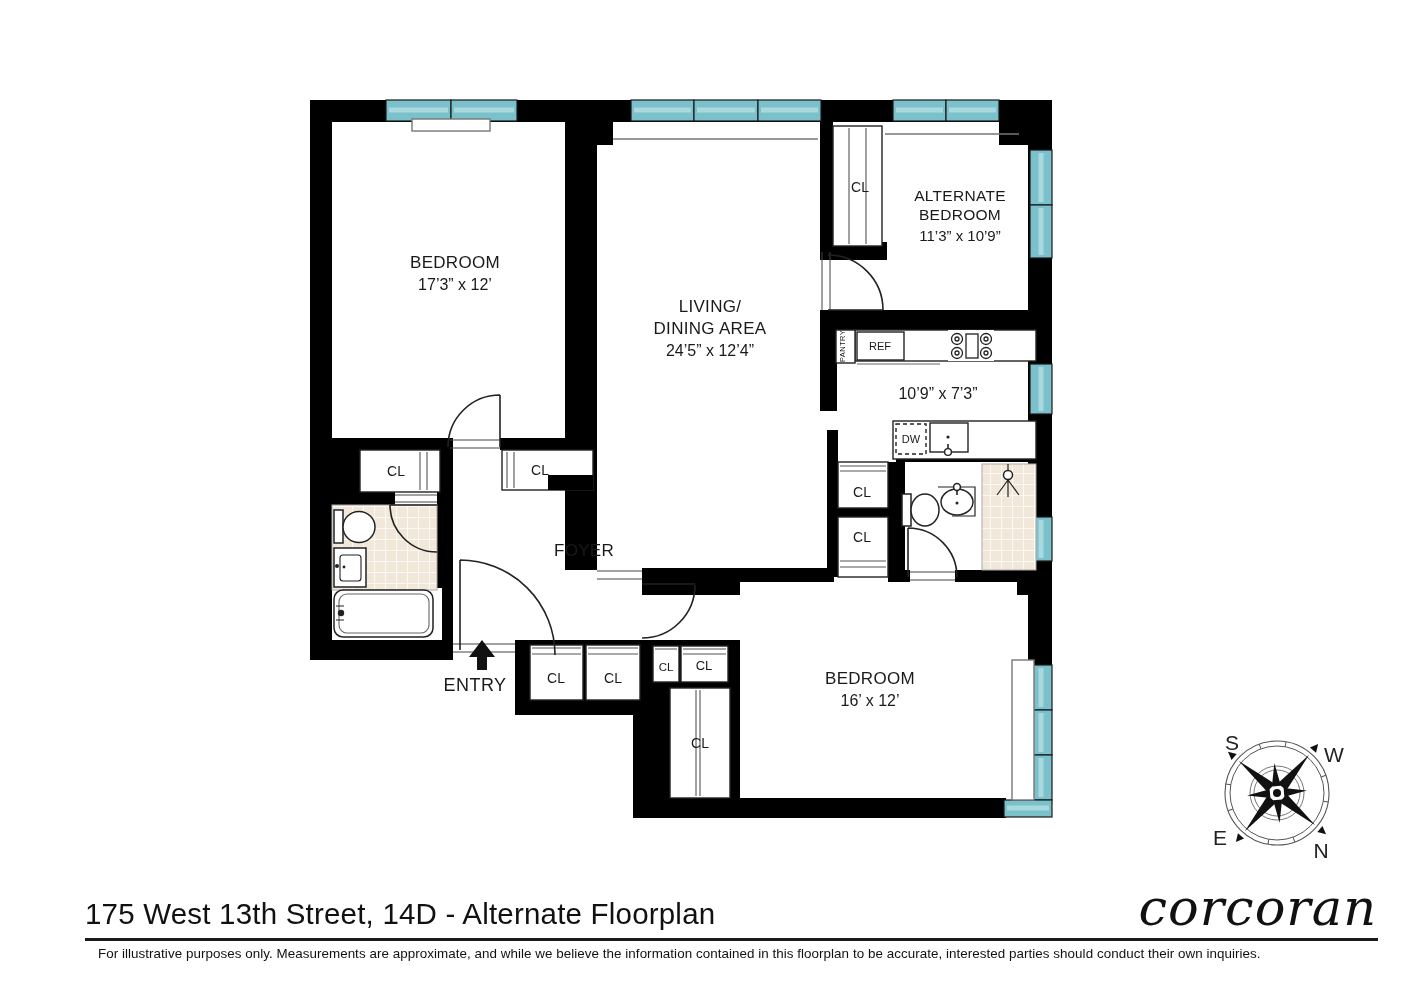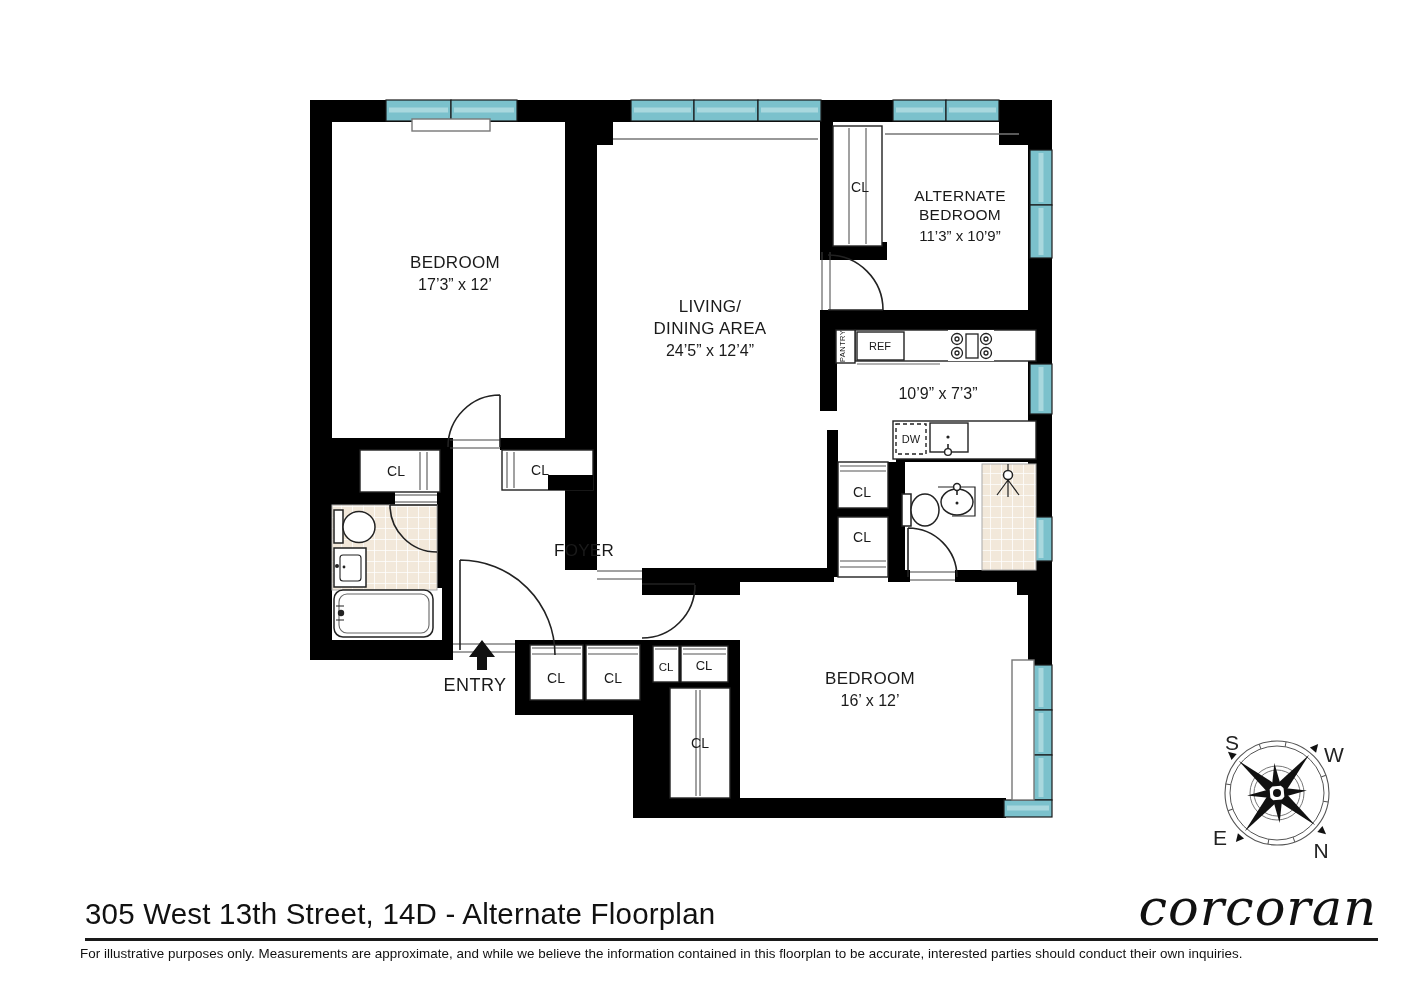--- a/index.html
+++ b/index.html
@@ -10,21 +10,21 @@
   .dims{font-size:16px;}
   .cl{font-size:14px;}
   .cl-sm{font-size:11.5px;}
   .appl{font-size:11px;}
   .pantry{font-size:7.5px;letter-spacing:.4px;}
   .entry{font-size:18px;letter-spacing:.5px;}
   .compass-letter{font-size:21px;fill:#222;}
   #title-block{position:absolute;left:85px;top:897px;width:1293px;}
   #plan-title{font-size:29.5px;font-weight:500;color:#111;letter-spacing:.2px;}
   #rule{position:absolute;left:85px;top:938px;width:1293px;height:2.5px;background:#1a1a1a;}
-  #disclaimer{position:absolute;left:80px;top:946px;width:1300px;font-size:13.4px;font-weight:500;
+  #disclaimer{position:absolute;left:98px;top:946px;width:1300px;font-size:13.4px;font-weight:500;
               color:#111;letter-spacing:.05px;white-space:nowrap;}
   #brand{position:absolute;right:37px;top:878px;font-family:"DejaVu Serif",serif;
          font-style:italic;font-size:51px;color:#111;letter-spacing:1px;text-align:center;}
 </style>
 </head>
 <body>
 
 <div id="stage">
 
 <svg width="1414" height="1000" viewBox="0 0 1414 1000">
@@ -271,19 +271,19 @@
     </g>
     <text class="compass-letter" x="-45" y="-43" text-anchor="middle">S</text>
     <text class="compass-letter" x="57" y="-31" text-anchor="middle">W</text>
     <text class="compass-letter" x="-57" y="52" text-anchor="middle">E</text>
     <text class="compass-letter" x="44" y="65" text-anchor="middle">N</text>
   </g>
 </svg>
 
 
 <div id="title-block">
-  <div id="plan-title">305 West 13th Street, 14D - Alternate Floorplan</div>
+  <div id="plan-title">175 West 13th Street, 14D - Alternate Floorplan</div>
 </div>
 <div id="rule"></div>
 <div id="disclaimer">For illustrative purposes only.  Measurements are approximate, and while we believe the information contained in this floorplan to be accurate, interested parties should conduct their own inquiries.</div>
 <div id="brand">corcoran</div>
 
 </div>
 
 </body></html>

